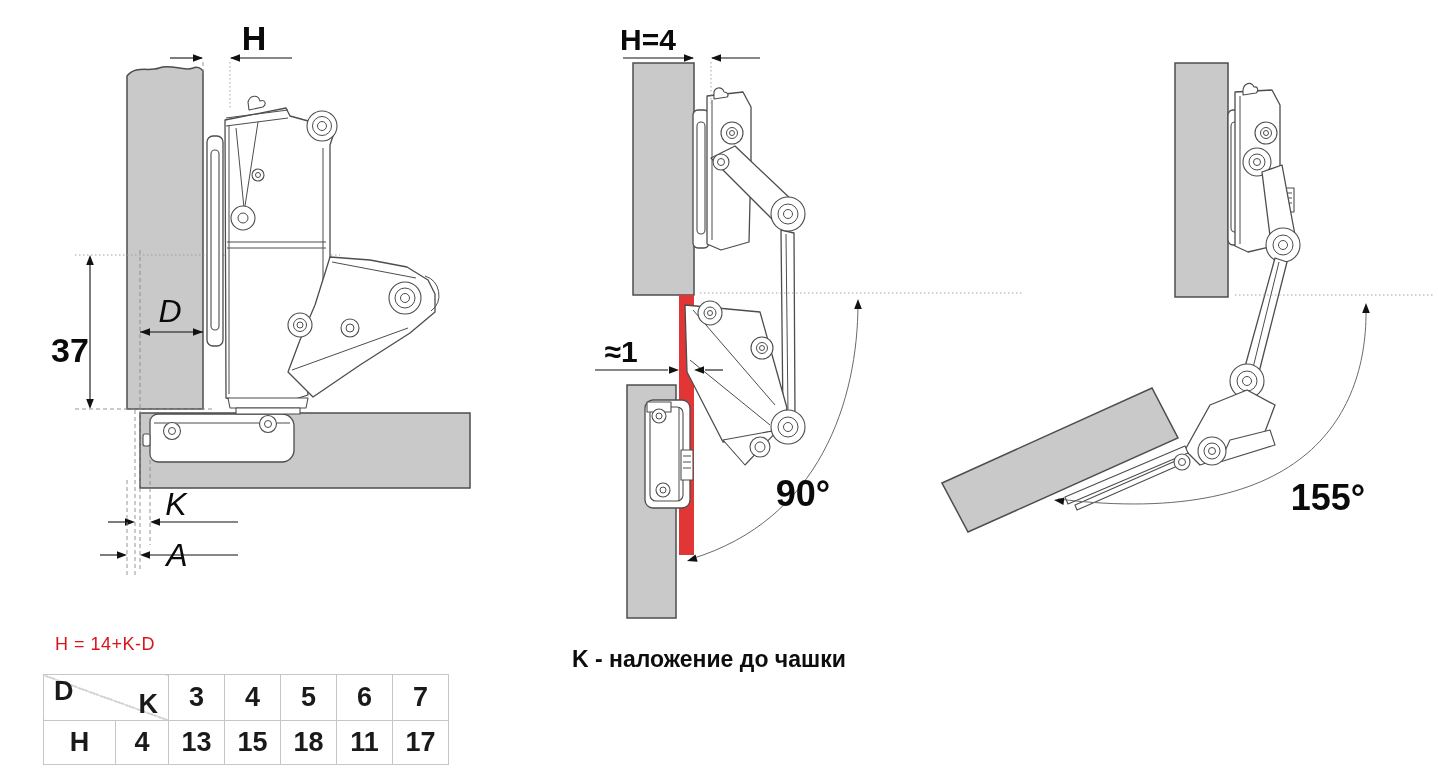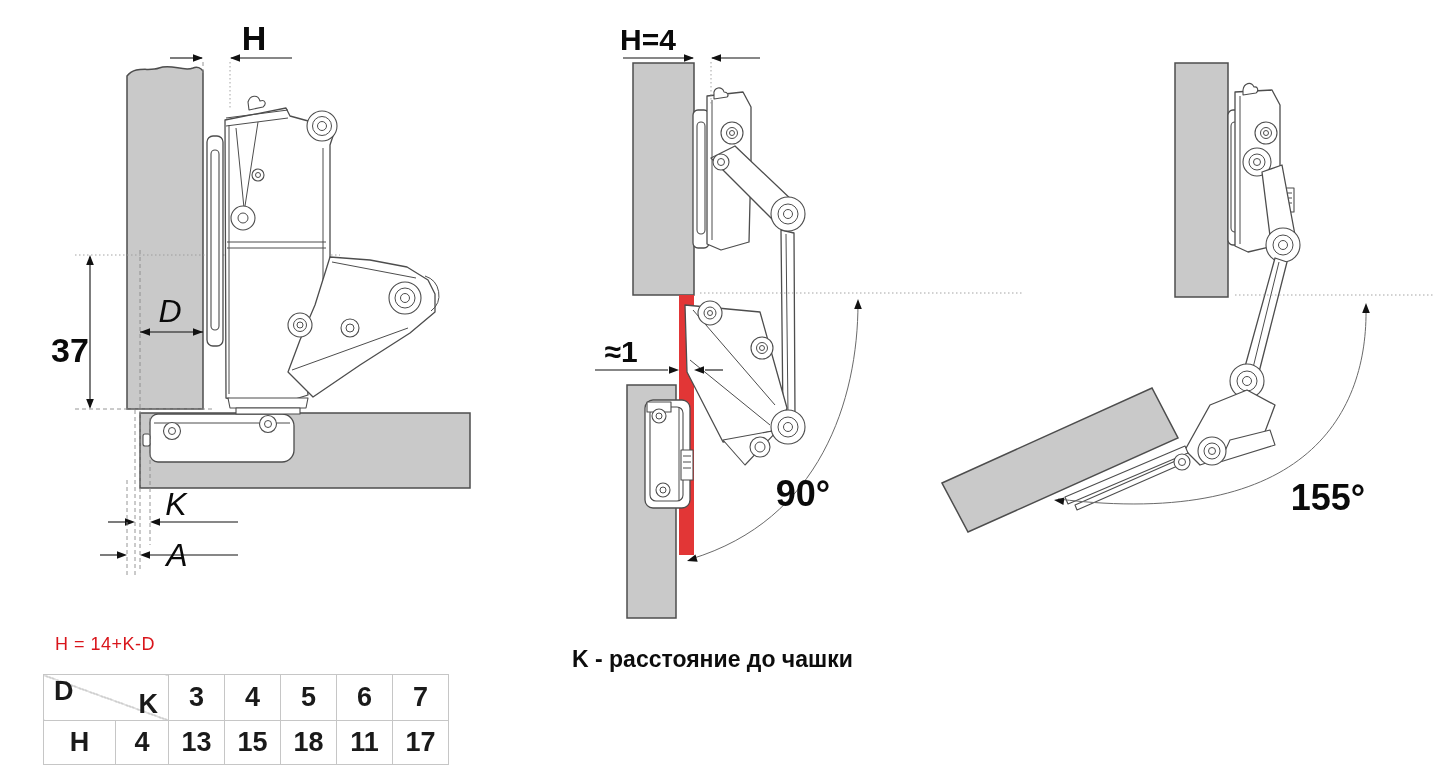--- a/index.html
+++ b/index.html
@@ -340,16 +340,16 @@
         <td>15</td>
         <td>18</td>
         <td>11</td>
         <td>17</td>
       </tr>
     </tbody>
       </table>
   </div>
 
   <div id="legend">
-    <div>K - расстояние до чашки</div>
+    <div>K - наложение до чашки</div>
   </div>
 
 </div>
 
 </body></html>

